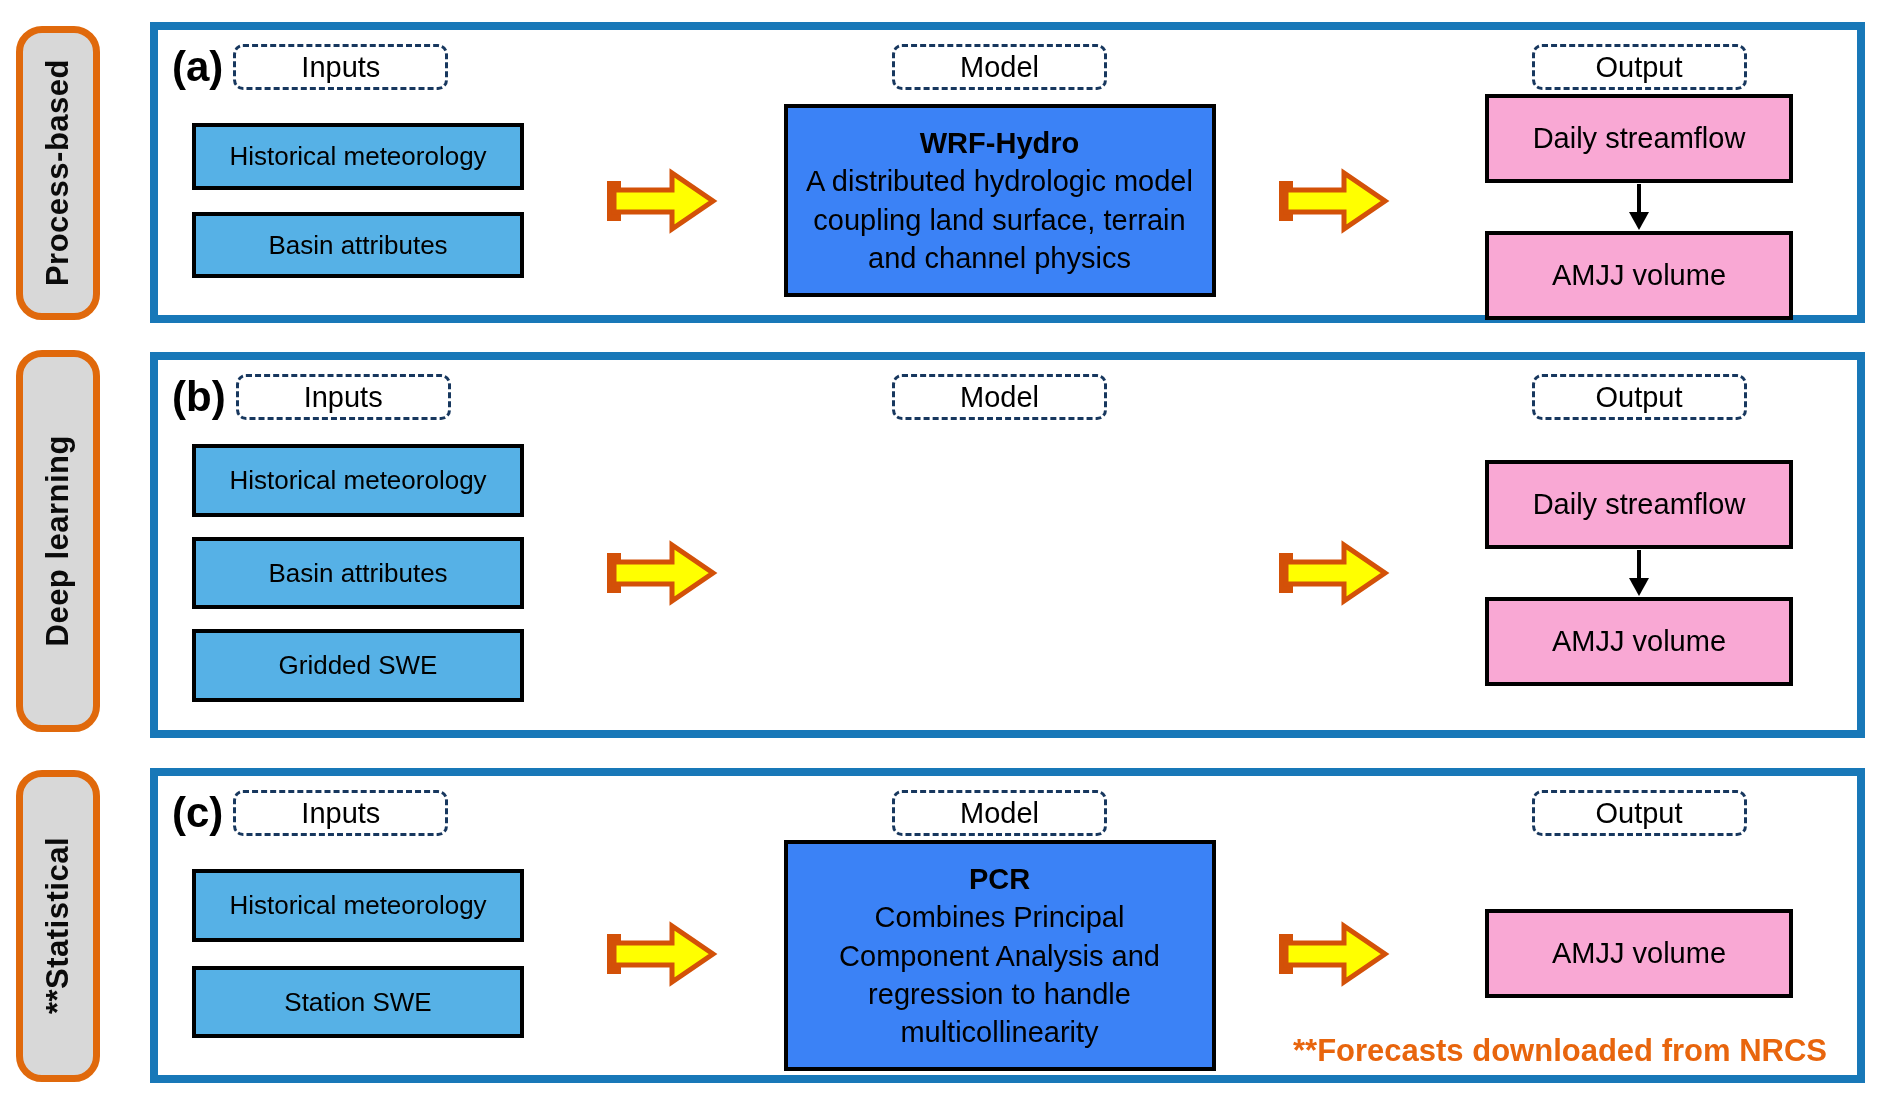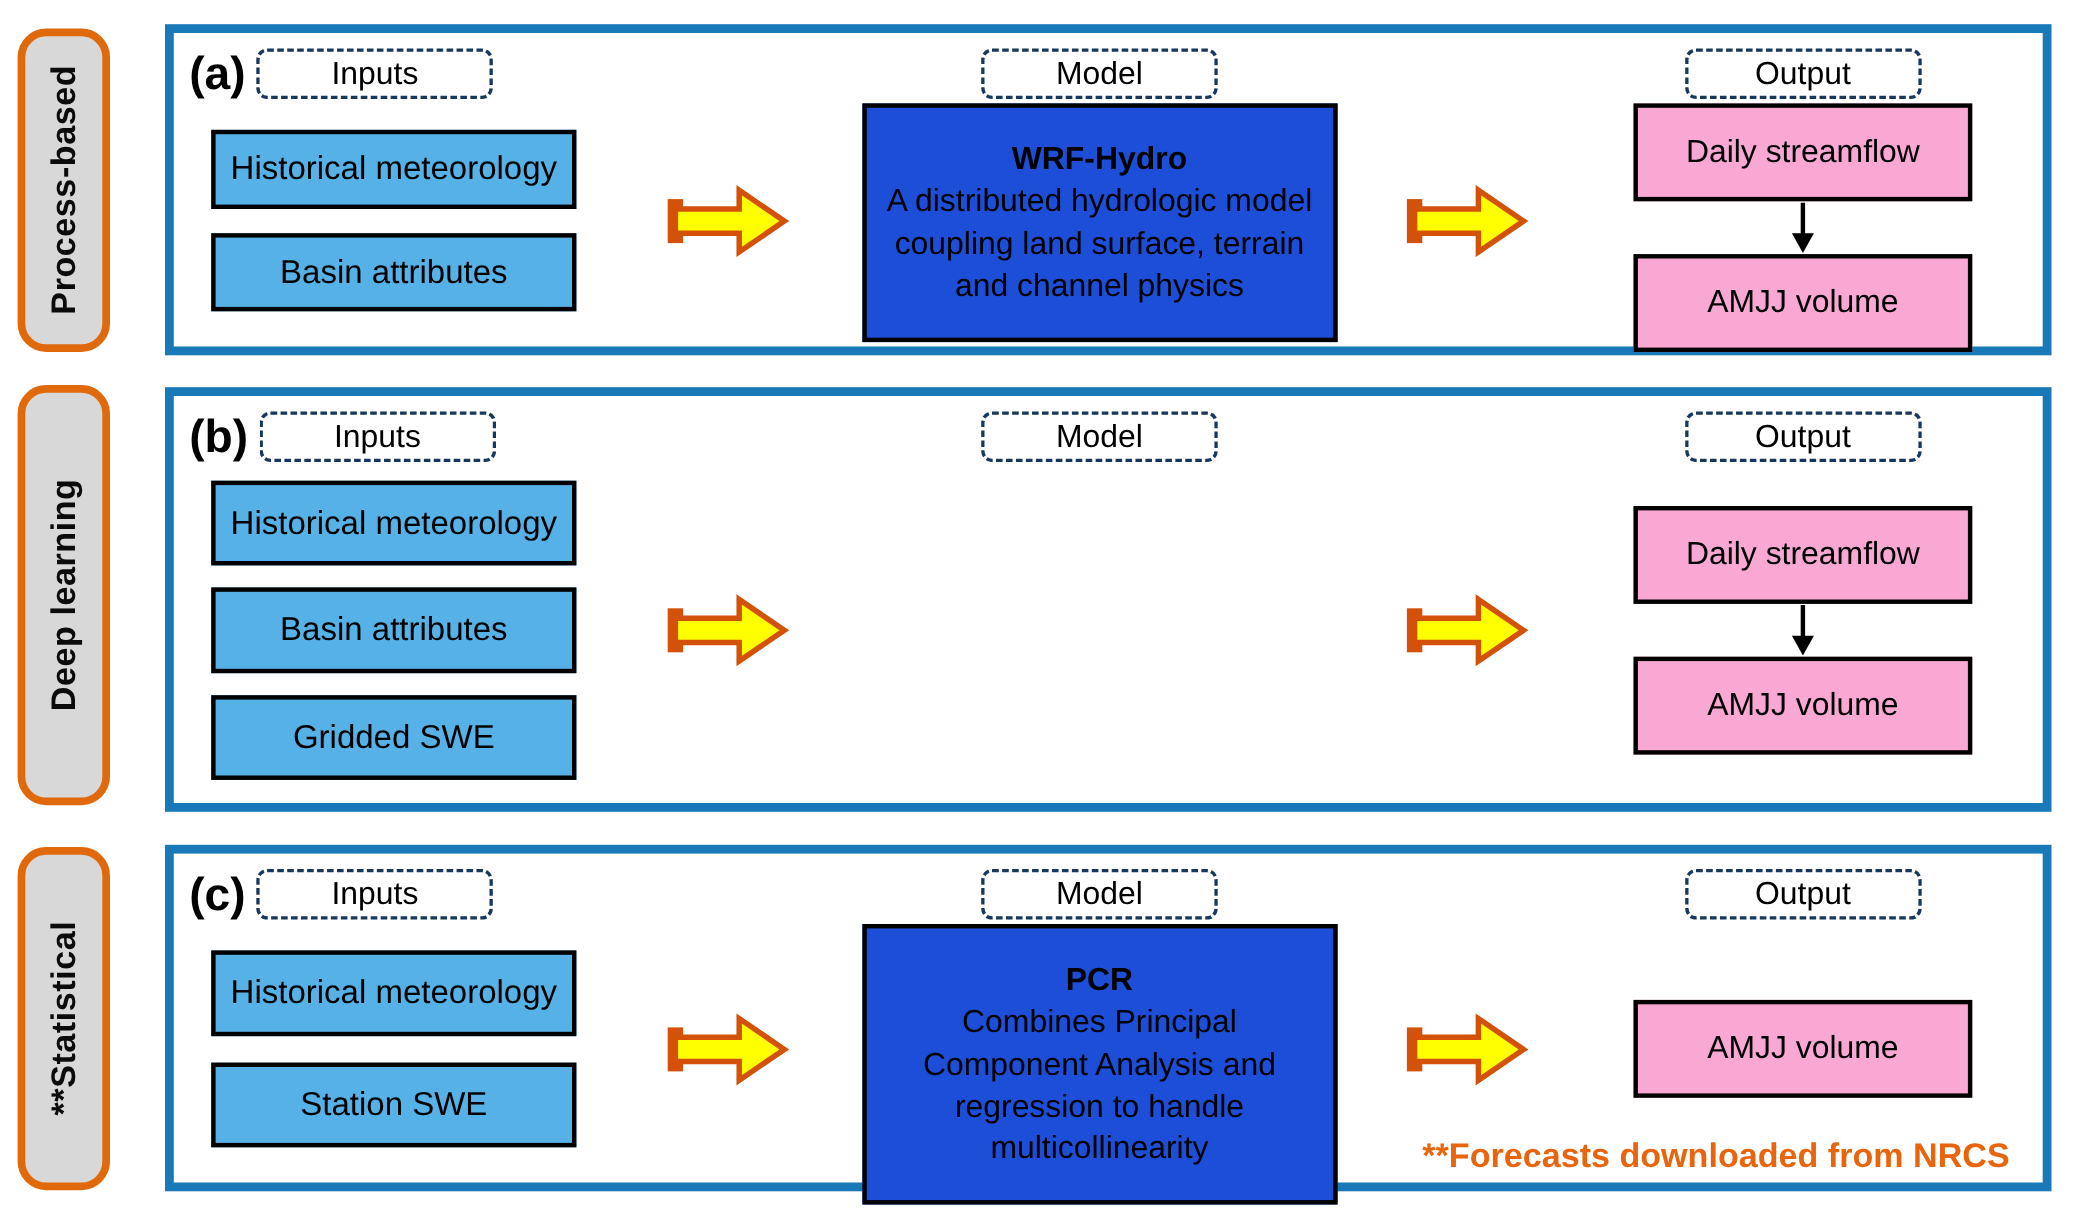--- a/index.html
+++ b/index.html
@@ -33,26 +33,26 @@
   .hdr{height:54px;display:flex;align-items:center;justify-content:center;flex:0 0 auto;}
   .col-inputs .hdr{justify-content:flex-start;gap:10px;}
   .content{flex:1;display:flex;flex-direction:column;justify-content:center;align-items:center;}
 
   .panel-letter{font-size:42px;font-weight:bold;line-height:1;}
   .dashed-box{box-sizing:border-box;border:3px dashed #17375E;border-radius:10px;
     min-width:215px;height:46px;display:flex;align-items:center;justify-content:center;
     font-size:29px;background:#fff;padding:0 14px;}
 
   .inbox{width:332px;box-sizing:border-box;background:#56B1E6;border:4px solid #000;
-    text-align:center;font-size:30px;line-height:1.25;padding:13px 8px;margin:11px 0;}
+    text-align:center;font-size:26px;line-height:1.25;padding:13px 8px;margin:11px 0;}
   .panel-b .inbox{padding:16px 8px;margin:10px 0;}
   .panel-c .inbox{padding:16px 8px;margin:12px 0;}
 
-  .model-box{width:100%;box-sizing:border-box;background:#1d4ed8;border:4px solid #000;
-    text-align:center;padding:28px 16px;font-size:29px;line-height:1.32;}
+  .model-box{width:100%;box-sizing:border-box;background:#3b82f6;border:4px solid #000;
+    text-align:center;padding:16px 16px;font-size:29px;line-height:1.32;}
   .model-name{font-weight:bold;display:block;}
   .model-desc{display:block;}
 
   .outbox{width:308px;box-sizing:border-box;background:#f9a8d4;border:4px solid #000;
     text-align:center;font-size:29px;padding:24px 8px;}
   .out-stack{display:flex;flex-direction:column;align-items:center;}
   .down-arrow{flex:0 0 auto;margin:1px 0;}
 
   .flow-arrow{display:block;}
 

